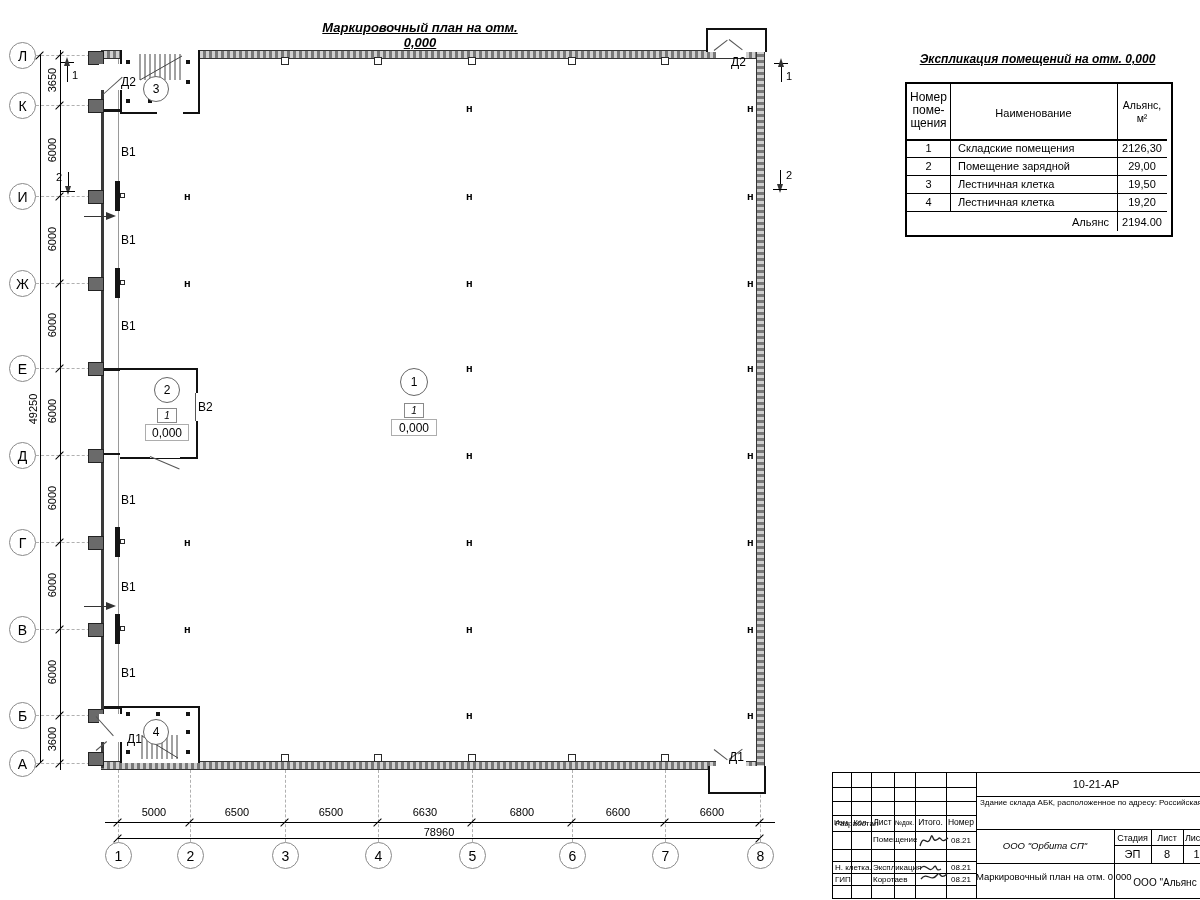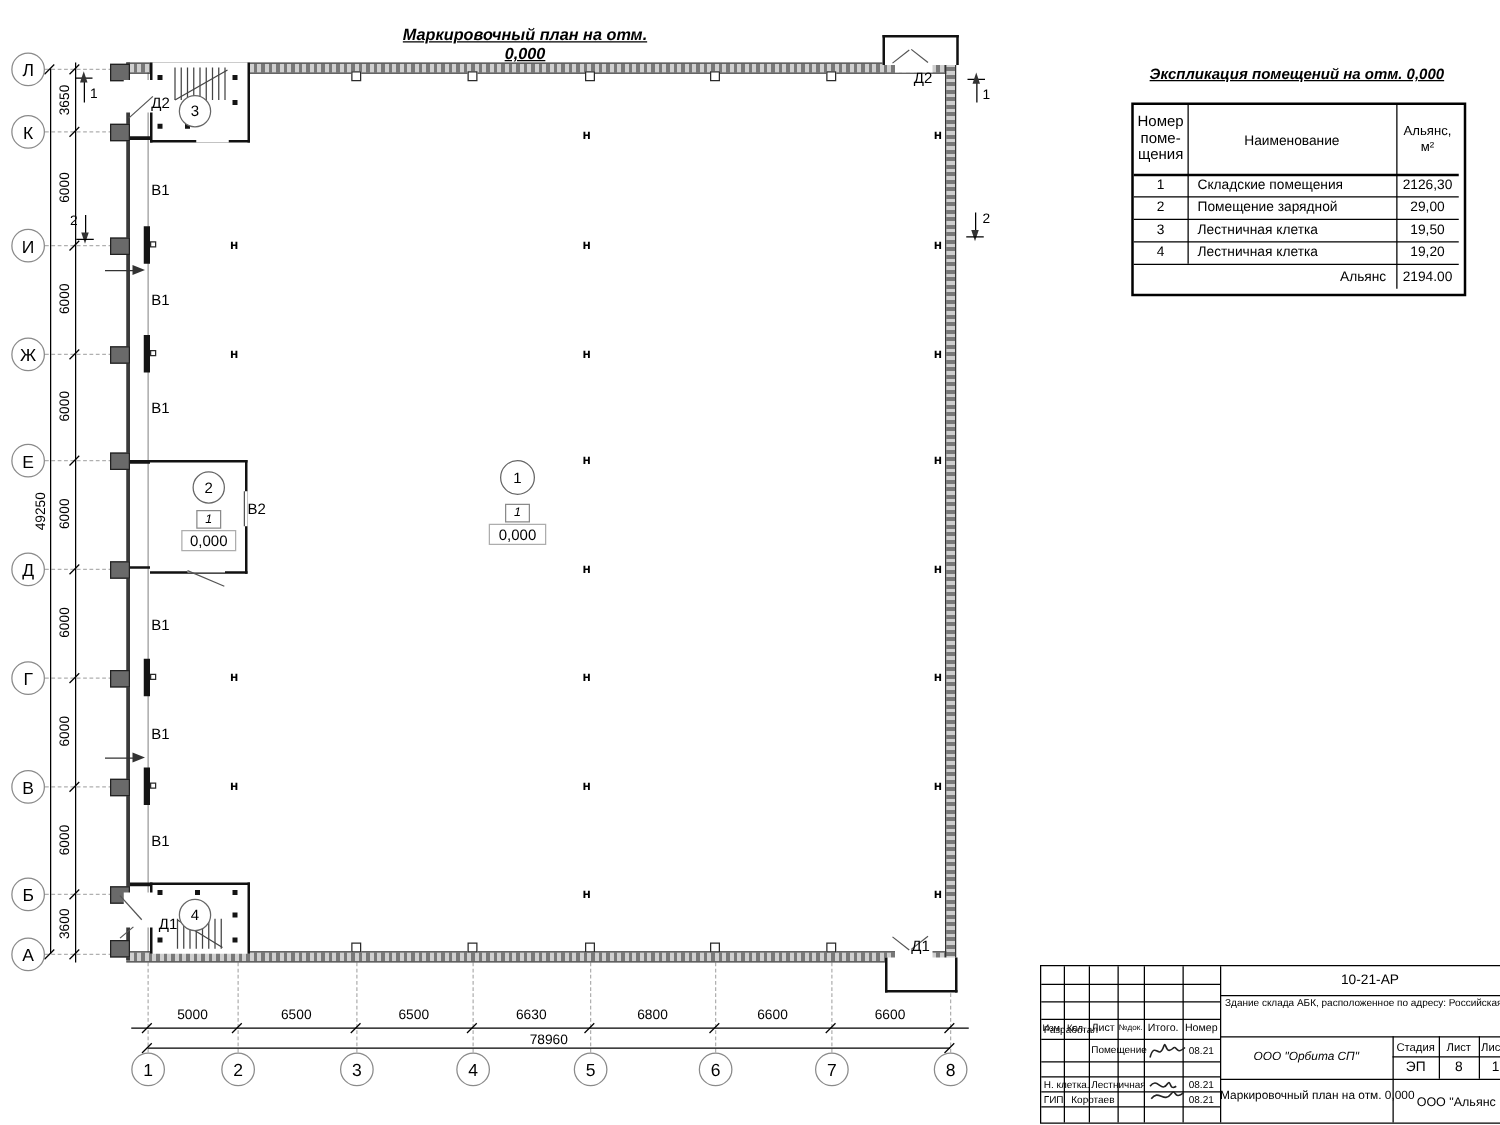--- a/index.html
+++ b/index.html
@@ -398,24 +398,24 @@
     <div class="t ctr" style="left:18px;top:45px;width:20px;font-size:7.5px">Кол.</div>
     <div class="t ctr" style="left:38px;top:44px;width:23px;font-size:8.5px">Лист</div>
     <div class="t ctr" style="left:61px;top:46px;width:21px;font-size:6.5px">№док.</div>
     <div class="t ctr" style="left:82px;top:44px;width:31px;font-size:8.5px">Итого.</div>
     <div class="t ctr" style="left:113px;top:44px;width:30px;font-size:8.5px">Номер</div>
 
     <div class="t" style="left:2px;top:46px;font-size:8px">Разработал</div>
     <div class="t" style="left:40px;top:62px;font-size:8px">Помещение</div>
     <div class="t ctr" style="left:113px;top:63px;width:30px;font-size:8px">08.21</div>
     <div class="t" style="left:2px;top:90px;font-size:8px">Н. клетка.</div>
-    <div class="t" style="left:40px;top:90px;font-size:8px">Лестничная</div>
+    <div class="t" style="left:40px;top:90px;font-size:8px">Экспликация</div>
     <div class="t ctr" style="left:113px;top:90px;width:30px;font-size:8px">08.21</div>
     <div class="t" style="left:2px;top:102px;font-size:8px">ГИП</div>
-    <div class="t" style="left:24px;top:102px;font-size:8px">Коротаев</div>
+    <div class="t" style="left:40px;top:102px;font-size:8px">Коротаев</div>
     <div class="t ctr" style="left:113px;top:102px;width:30px;font-size:8px">08.21</div>
 
     <svg class="abs" style="left:84px;top:57px" width="34" height="20">
       <path d="M3 16 C7 2 10 19 14 7 C16 2 15 14 21 9 C25 5 23 15 31 8" stroke="#222" fill="none" stroke-width="1.3"></path>
     </svg>
     <svg class="abs" style="left:84px;top:86px" width="34" height="26">
       <path d="M3 10 C9 2 12 16 17 8 C20 4 18 14 24 10 M4 20 C10 12 14 24 20 16 C24 11 22 22 30 15" stroke="#222" fill="none" stroke-width="1.3"></path>
     </svg>
 
     <div class="t ctr" style="left:143px;top:67px;width:138px;font-size:9.5px;font-style:italic">ООО "Орбита СП"</div>

